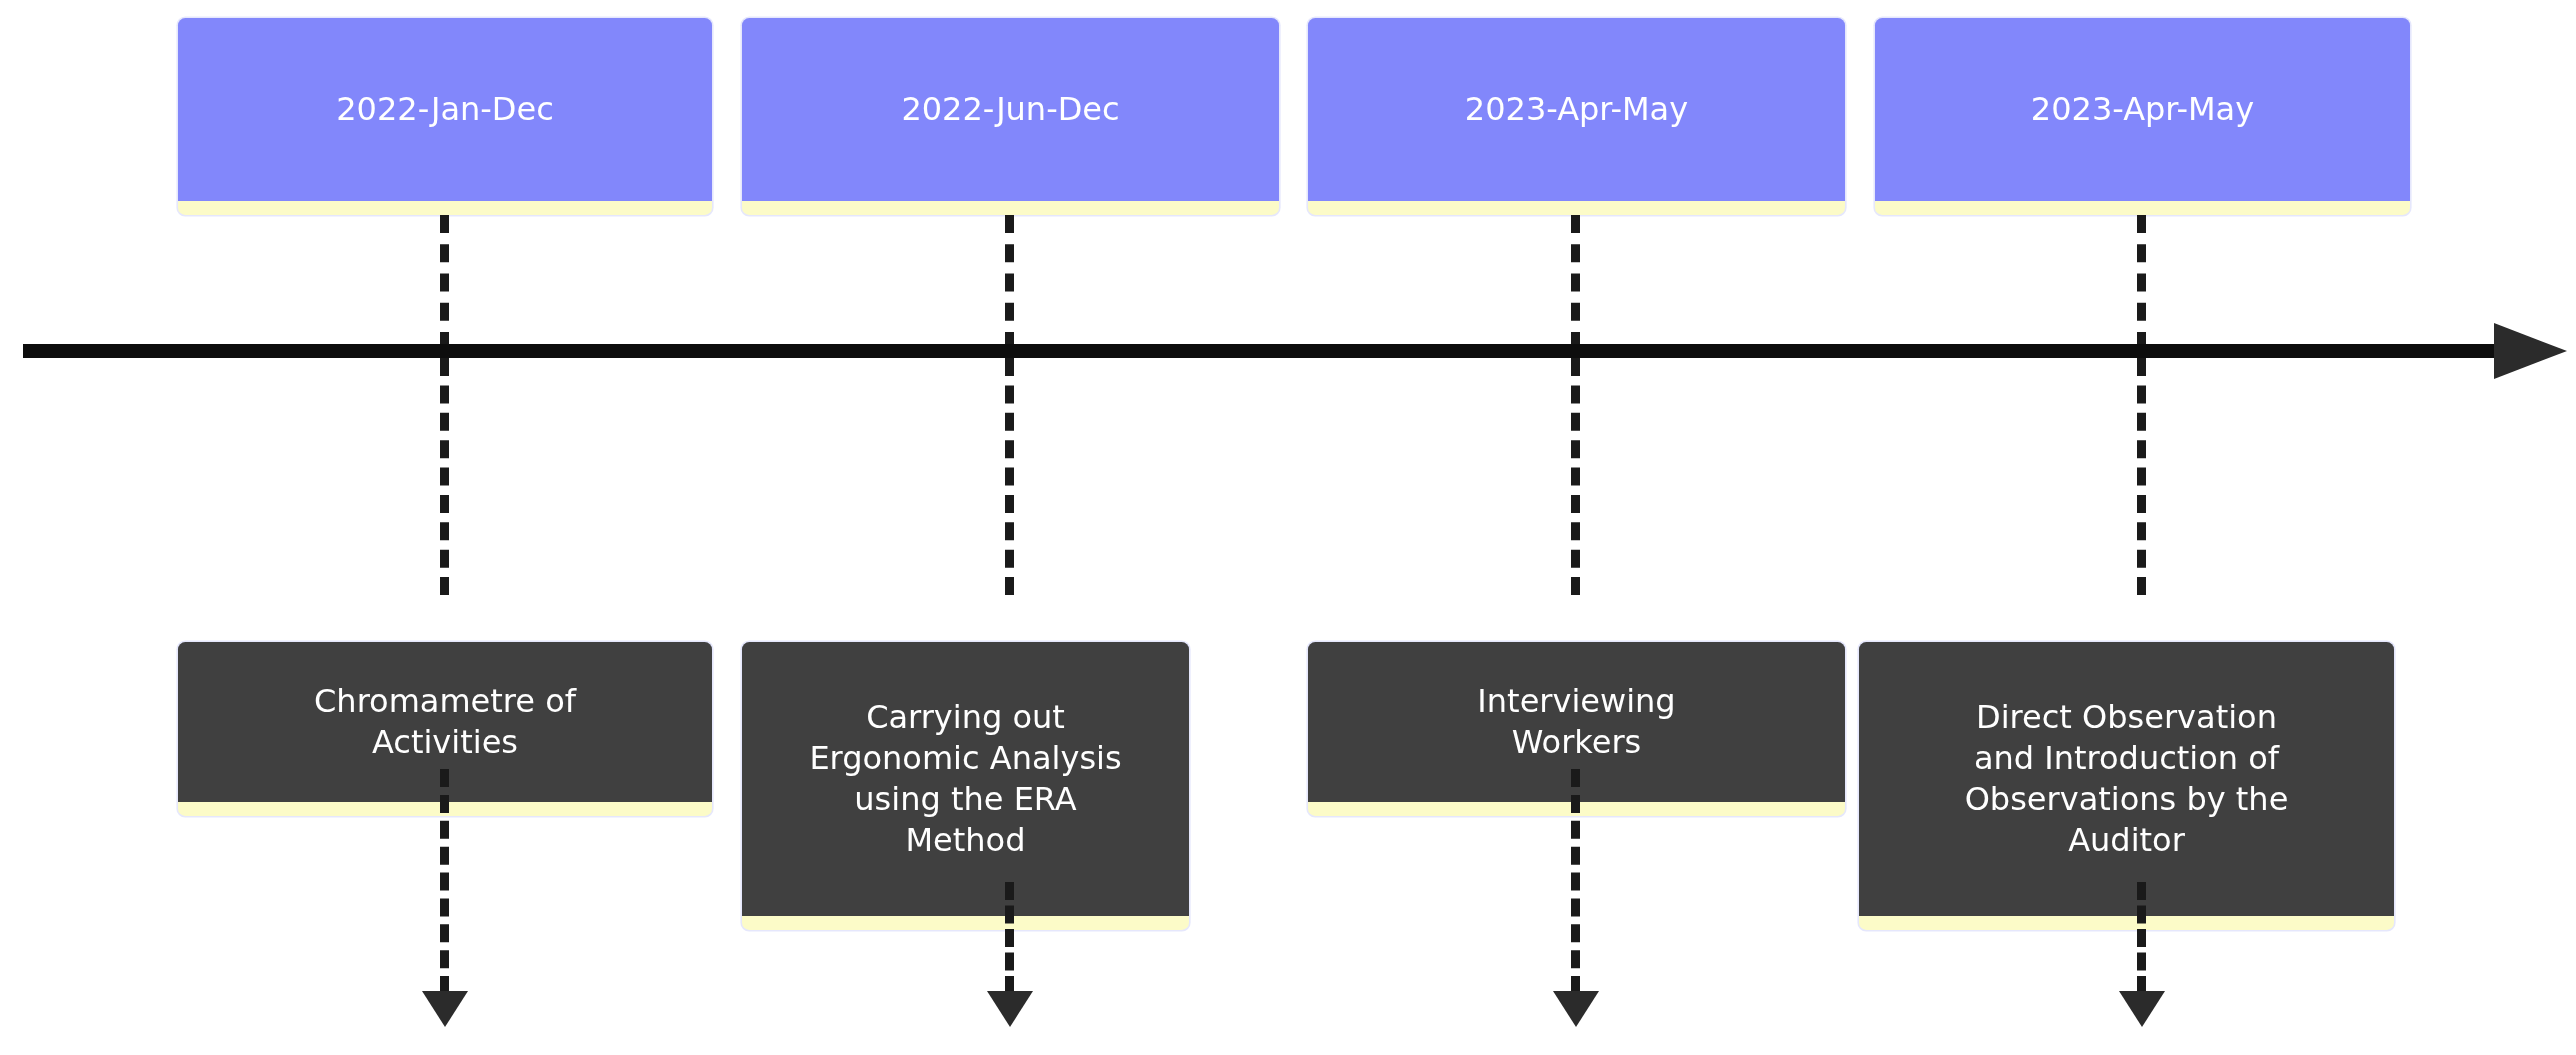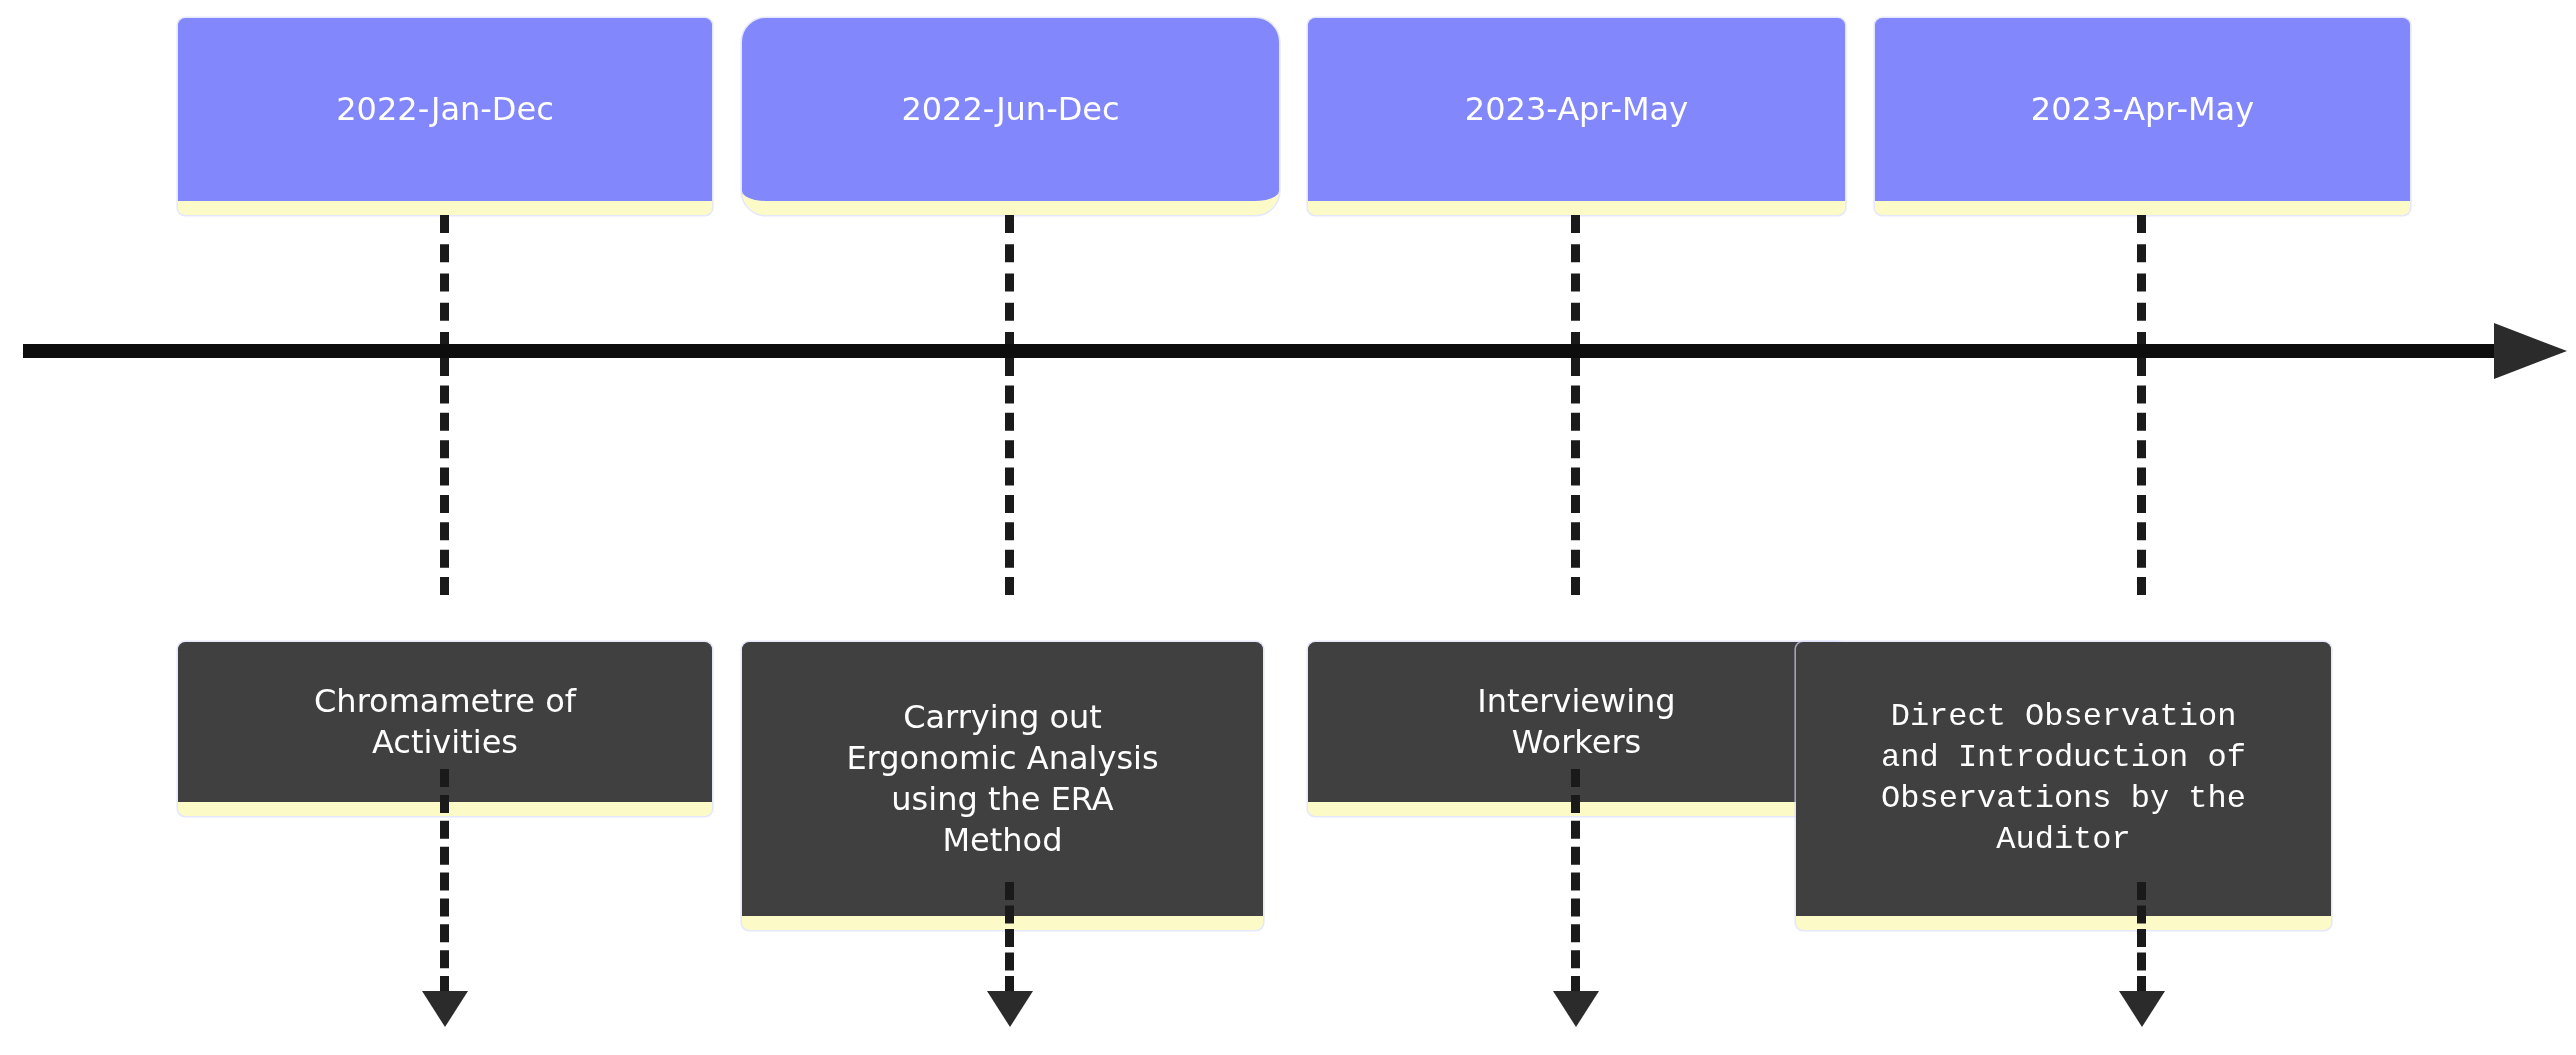--- a/index.html
+++ b/index.html
@@ -86,21 +86,21 @@
 </style>
 </head>
 <body>
 
 <div id="canvas">
 
   <div class="evt top" style="left:178px; top:18px; width:534px; height:197px;">
     <span class="evt-label">2022-Jan-Dec</span>
   </div>
 
-  <div class="evt top" style="left:742px; top:18px; width:537px; height:197px;border-radius:24px;">
+  <div class="evt top" style="left:742px; top:18px; width:537px; height:197px;">
     <span class="evt-label">2022-Jun-Dec</span>
   </div>
 
   <div class="evt top" style="left:1308px; top:18px; width:537px; height:197px;">
     <span class="evt-label">2023-Apr-May</span>
   </div>
 
   <div class="evt top" style="left:1875px; top:18px; width:535px; height:197px;">
     <span class="evt-label">2023-Apr-May</span>
   </div>
@@ -116,33 +116,33 @@
   <div class="dash" style="left:440px; top:358px; height:237px;"></div>
   <div class="dash" style="left:1005px; top:358px; height:237px;"></div>
   <div class="dash" style="left:1571px; top:358px; height:237px;"></div>
   <div class="dash" style="left:2137px; top:358px; height:237px;"></div>
 
   <div class="evt bottom" style="left:178px; top:594px; width:534px; height:174px;">
     <span class="evt-label">Chromametre of
 Activities</span>
   </div>
 
-  <div class="evt bottom" style="left:742px; top:594px; width:521px; height:288px;">
+  <div class="evt bottom" style="left:742px; top:594px; width:447px; height:288px;">
     <span class="evt-label">Carrying out
 Ergonomic Analysis
 using the ERA
 Method</span>
   </div>
 
   <div class="evt bottom" style="left:1308px; top:594px; width:537px; height:174px;align-items:center;">
     <span class="evt-label">Interviewing
 Workers</span>
   </div>
 
-  <div class="evt bottom" style="left:1796px; top:594px; width:535px; height:288px;font-family:Liberation Mono, monospace;">
+  <div class="evt bottom" style="left:1859px; top:594px; width:535px; height:288px;">
     <span class="evt-label">Direct Observation
 and Introduction of
 Observations by the
 Auditor</span>
   </div>
 
   <div class="dash" style="left:440px; top:769px; height:225px;"></div>
   <div class="dash-arrowhead" style="left:422px; top:991px;"></div>
 
   <div class="dash" style="left:1005px; top:882px; height:112px;"></div>

